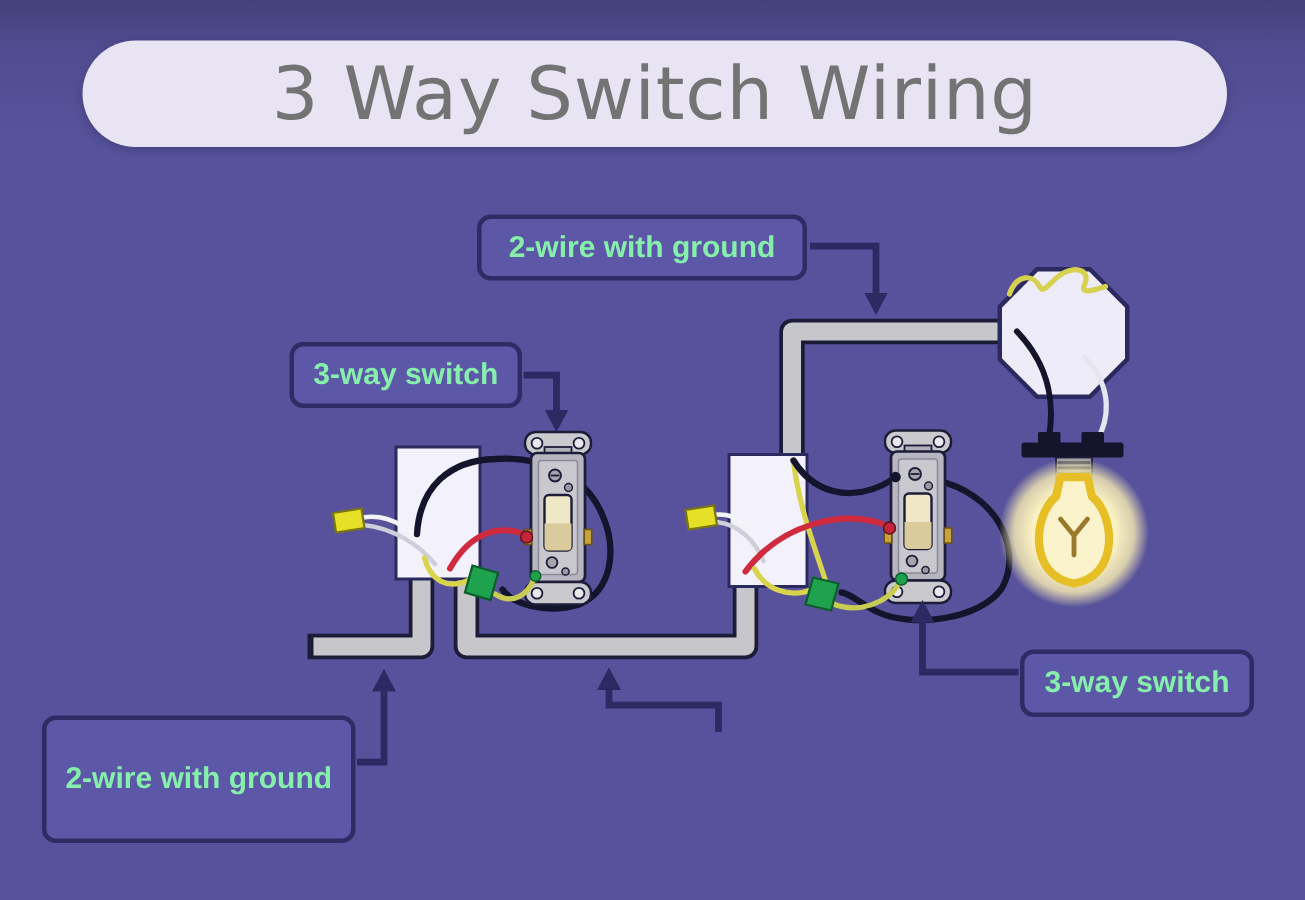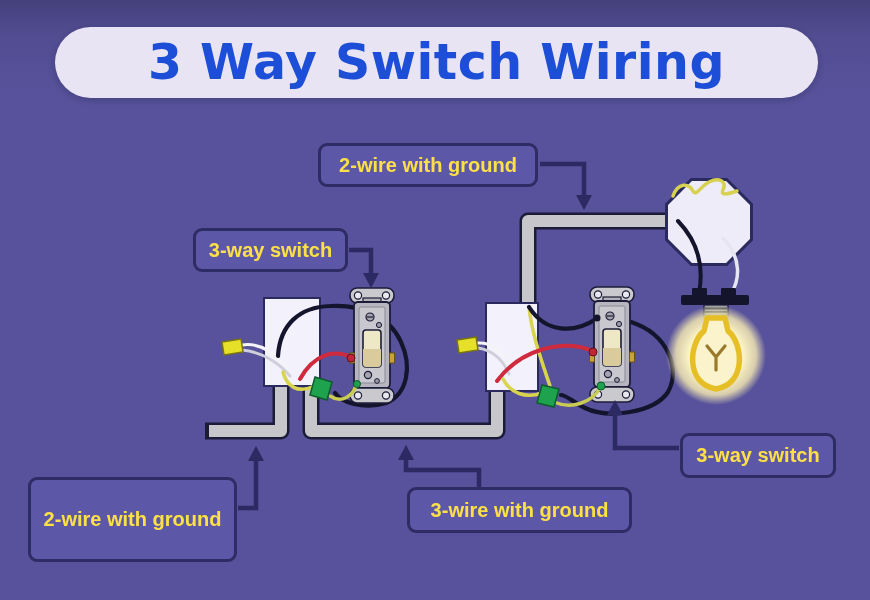--- a/index.html
+++ b/index.html
@@ -10,27 +10,27 @@
   }
   #stage{position:absolute;left:0;top:0;width:870px;height:600px;}
   svg{position:absolute;left:0;top:0;}
   .banner{
     position:absolute;left:55px;top:27px;width:763px;height:71px;
     background:#e9e4f3;border-radius:36px;
     display:flex;align-items:center;justify-content:center;
     box-shadow:0 2px 6px rgba(20,20,50,.25);
   }
   .banner .title{
-    font-family:"DejaVu Sans",sans-serif;font-weight:bold;
-    font-size:49px;letter-spacing:.5px;color:#1d4ed8;white-space:nowrap;
+    font-family:"DejaVu Sans",sans-serif;font-weight:normal;
+    font-size:49px;letter-spacing:.5px;color:#737373;white-space:nowrap;
   }
   .callout{
     position:absolute;box-sizing:border-box;
     background:#5c57a6;border:3px solid #2e2c64;border-radius:9px;
-    color:#fde047;font-weight:bold;
+    color:#86efac;font-weight:bold;
     display:flex;flex-direction:column;align-items:center;justify-content:center;
     text-align:center;line-height:1.25;
   }
   .co-top-cable{left:318px;top:143px;width:220px;height:44px;font-size:20px;}
   .co-left-switch{left:193px;top:228px;width:155px;height:44px;font-size:20px;}
   .co-power{left:28px;top:477px;width:209px;height:85px;font-size:20px;}
   .co-power .l1{font-size:21px;}
   .co-bottom-cable{left:407px;top:487px;width:225px;height:46px;font-size:20px;}
   .co-right-switch{left:680px;top:433px;width:156px;height:45px;font-size:20px;}
 </style>
@@ -162,21 +162,18 @@
   </div>
 
   <div class="callout co-left-switch">
     <span>3-way switch</span>
   </div>
 
   <div class="callout co-power">
     <span>2-wire with ground</span>
   </div>
 
-  <div class="callout co-bottom-cable">
-    <span>3-wire with ground</span>
-  </div>
 
   <div class="callout co-right-switch">
     <span>3-way switch</span>
   </div>
 
 </div>
 
 </body></html>

